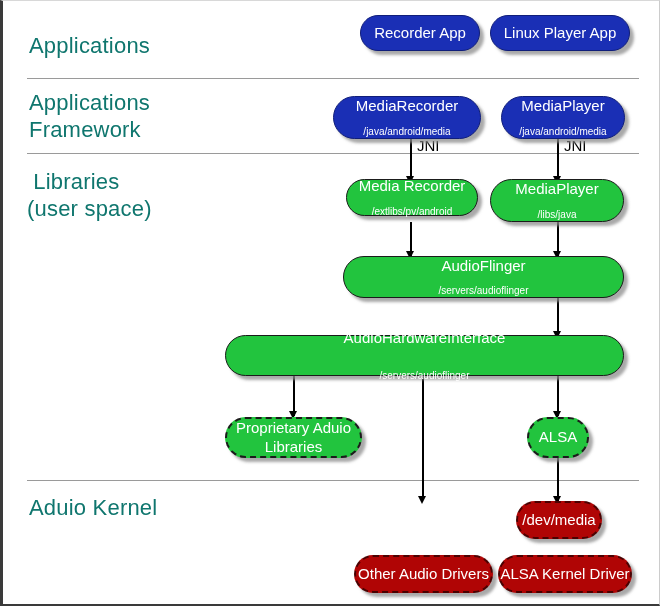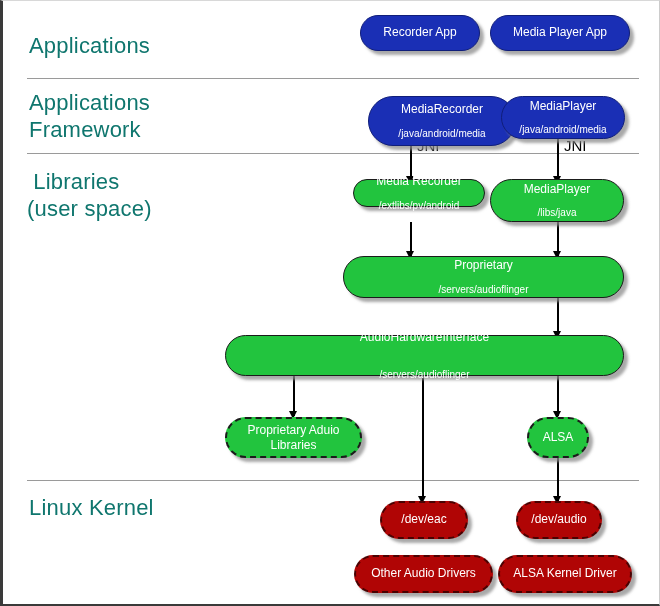--- a/index.html
+++ b/index.html
@@ -51,21 +51,21 @@
     display: flex;
     flex-direction: column;
     align-items: center;
     justify-content: center;
     color: #ffffff;
     text-align: center;
     box-shadow: 4px 4px 3px rgba(140,140,140,0.75);
     line-height: 1.12;
   }
   .node .title {
-    font-size: 12px;
+    font-size: 15px;
     white-space: nowrap;
   }
   .node .sub {
     font-size: 10px;
     white-space: nowrap;
     margin-top: 11px;
   }
   .node.two-line .title { line-height: 1.25; }
 
   .node.blue {
@@ -116,21 +116,21 @@
   <div class="divider" style="top:479px;"></div>
 
   <div class="layer-label" style="left:26px; top:31px;">Applications</div>
 
   <div class="layer-label" style="left:26px; top:88px;">Applications
 Framework</div>
 
   <div class="layer-label" style="left:24px; top:167px;"> Libraries
 (user space)</div>
 
-  <div class="layer-label" style="left:26px; top:493px;">Linux Kernel</div>
+  <div class="layer-label" style="left:26px; top:493px;">Aduio Kernel</div>
 
   <div class="vline" style="left:407px; top:138px; height:44px;"></div>
   <div class="arrowhead" style="left:403px; top:175px;"></div>
   <div class="edge-label" style="left:414px; top:136px;">JNI</div>
 
   <div class="vline" style="left:554px; top:138px; height:44px;"></div>
   <div class="arrowhead" style="left:550px; top:175px;"></div>
   <div class="edge-label" style="left:561px; top:136px;">JNI</div>
 
   <div class="vline" style="left:407px; top:221px; height:34px;"></div>
@@ -152,68 +152,65 @@
   <div class="arrowhead" style="left:550px; top:410px;"></div>
 
   <div class="vline" style="left:554px; top:456px; height:44px;"></div>
   <div class="arrowhead" style="left:550px; top:495px;"></div>
 
   <div class="node blue" style="left:357px; top:14px; width:120px; height:36px;">
     <span class="title">Recorder App</span>
   </div>
 
   <div class="node blue" style="left:487px; top:14px; width:140px; height:36px;">
-    <span class="title">Media Player App</span>
-  </div>
-
-  <div class="node blue" style="left:365px; top:95px; width:148px; height:50px;">
+    <span class="title">Linux Player App</span>
+  </div>
+
+  <div class="node blue" style="left:330px; top:95px; width:148px; height:43px;">
     <span class="title">MediaRecorder</span>
     <span class="sub">/java/android/media</span>
   </div>
 
   <div class="node blue" style="left:498px; top:95px; width:124px; height:43px;">
     <span class="title">MediaPlayer</span>
     <span class="sub">/java/android/media</span>
   </div>
 
-  <div class="node green" style="left:350px; top:178px; width:132px; height:28px;">
+  <div class="node green" style="left:343px; top:178px; width:132px; height:37px;">
     <span class="title">Media Recorder</span>
     <span class="sub">/extlibs/pv/android</span>
   </div>
 
   <div class="node green" style="left:487px; top:178px; width:134px; height:43px;">
     <span class="title">MediaPlayer</span>
     <span class="sub">/libs/java</span>
   </div>
 
   <div class="node green" style="left:340px; top:255px; width:281px; height:42px;">
-    <span class="title">Proprietary</span>
+    <span class="title">AudioFlinger</span>
     <span class="sub">/servers/audioflinger</span>
   </div>
 
   <div class="node green" style="left:222px; top:334px; width:399px; height:41px;gap:13px;">
     <span class="title">AudioHardwareInterface</span>
     <span class="sub">/servers/audioflinger</span>
   </div>
 
   <div class="node green-dashed two-line" style="left:222px; top:416px; width:137px; height:41px;">
     <span class="title">Proprietary Aduio</span>
     <span class="title">Libraries</span>
   </div>
 
   <div class="node green-dashed" style="left:524px; top:416px; width:62px; height:41px;">
     <span class="title">ALSA</span>
   </div>
 
-  <div class="node red-dashed" style="left:377px; top:500px; width:88px; height:38px;">
-    <span class="title">/dev/eac</span>
-  </div>
 
   <div class="node red-dashed" style="left:513px; top:500px; width:86px; height:38px;">
-    <span class="title">/dev/audio</span>
+    <span class="title">/dev/media</span>
   </div>
 
   <div class="node red-dashed" style="left:351px; top:554px; width:139px; height:38px;">
     <span class="title">Other Audio Drivers</span>
   </div>
 
   <div class="node red-dashed" style="left:495px; top:554px; width:134px; height:38px;">
     <span class="title">ALSA Kernel Driver</span>
   </div>
 

